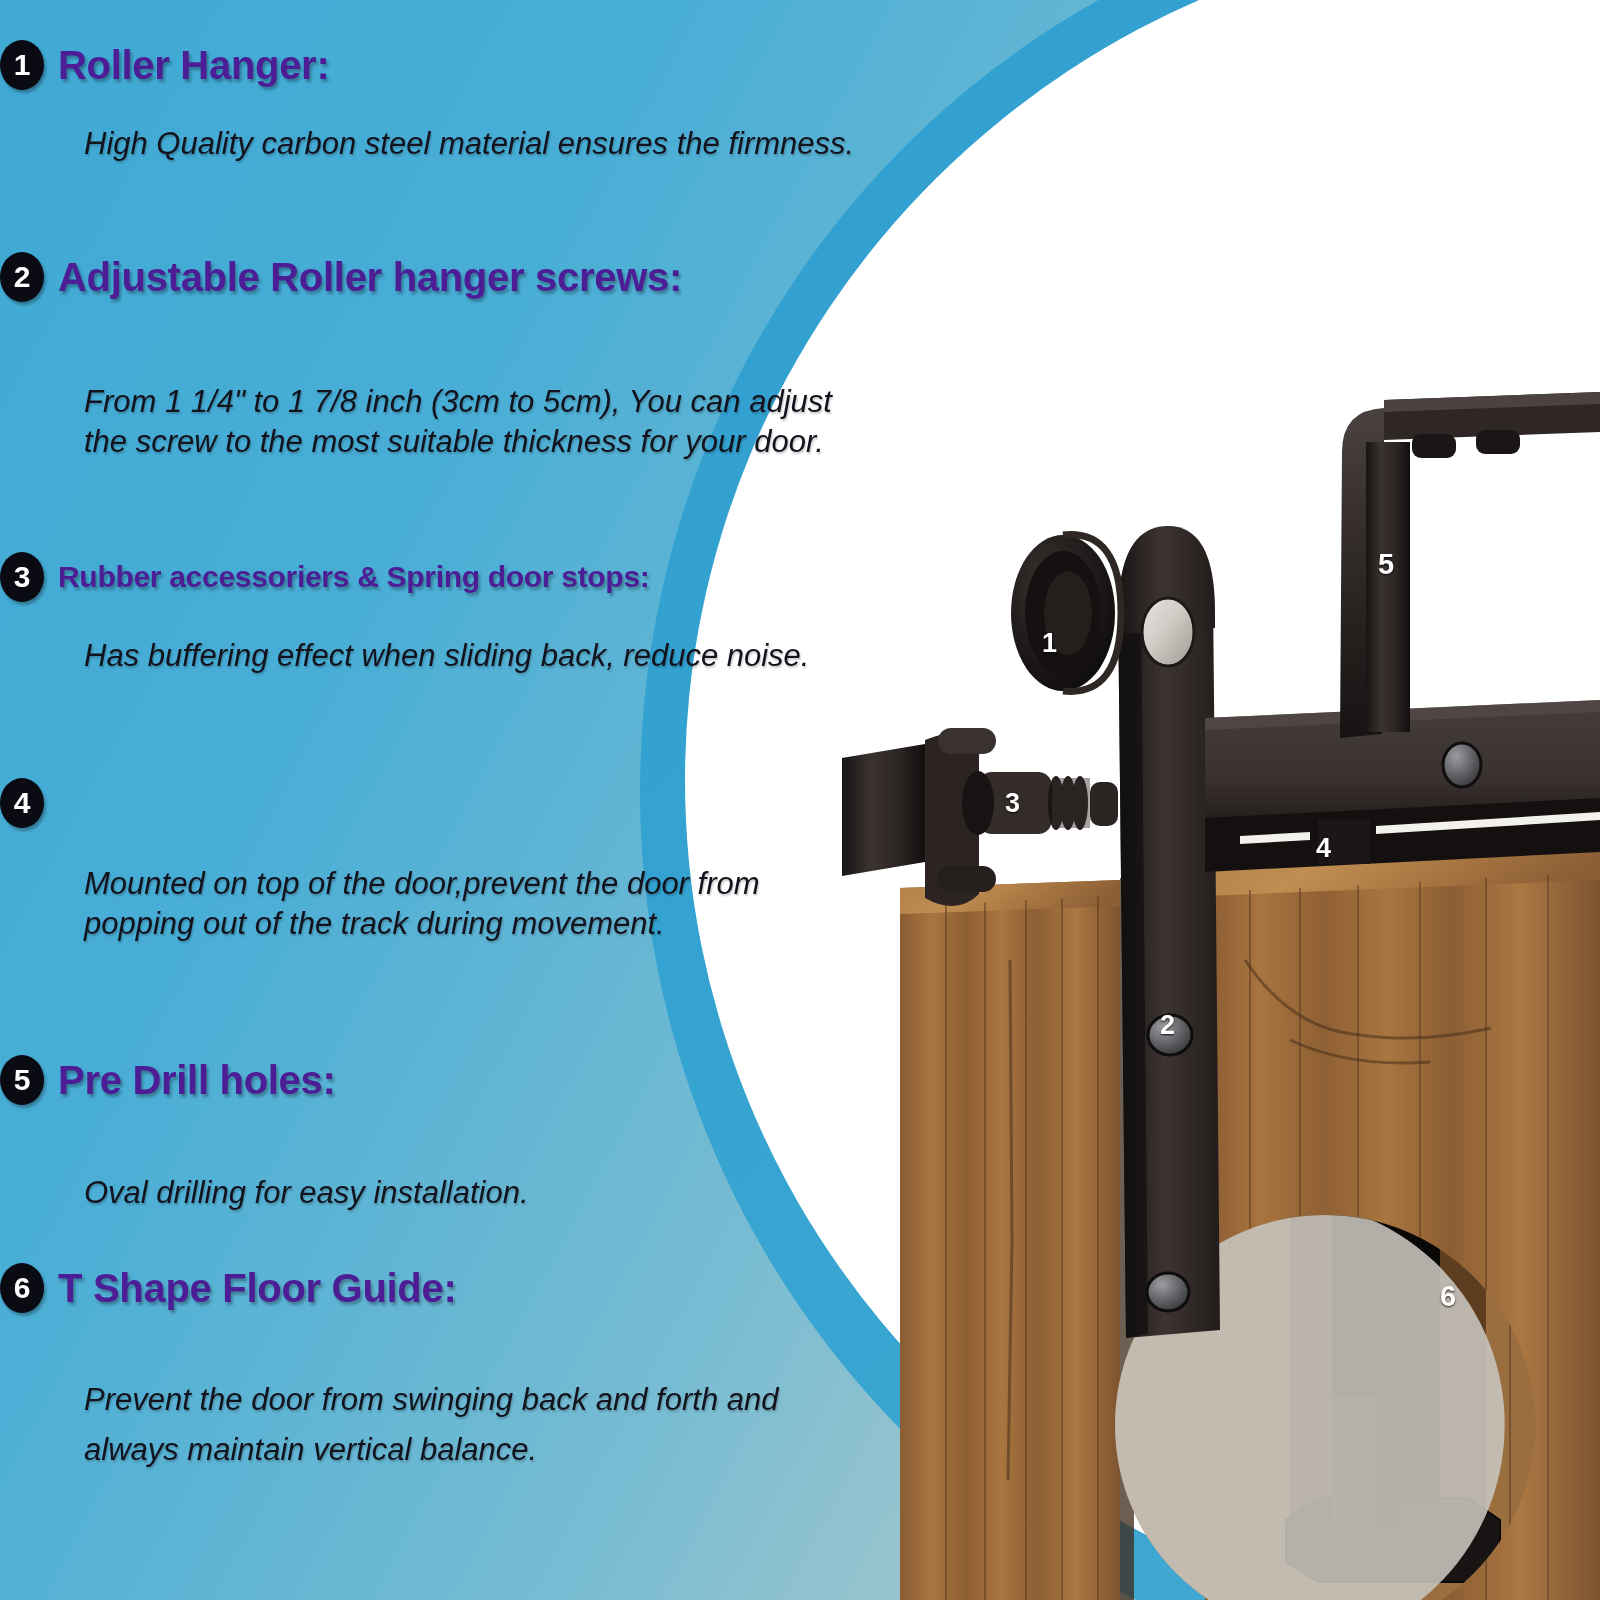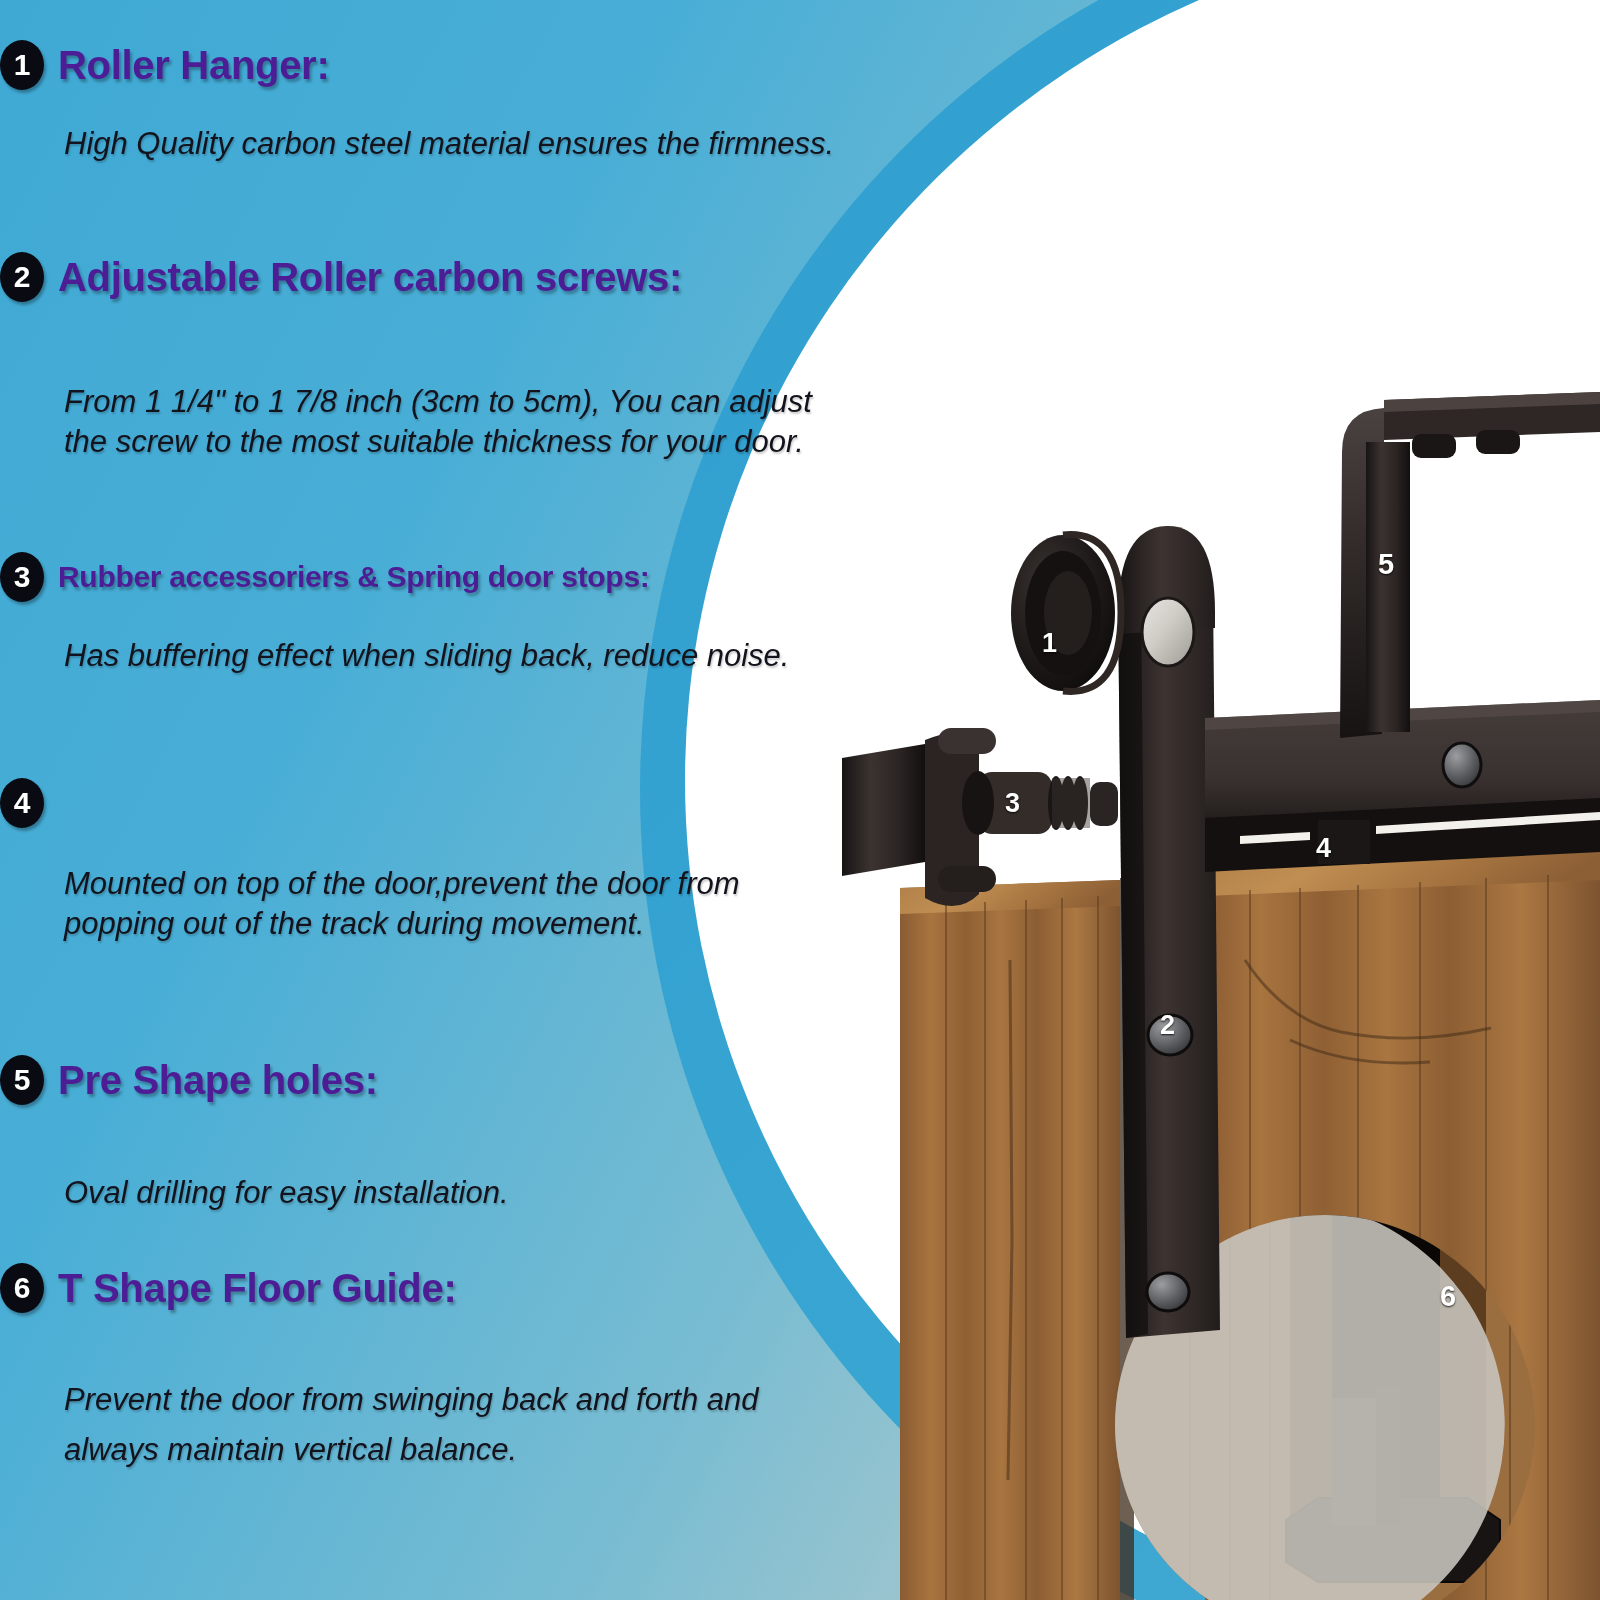--- a/index.html
+++ b/index.html
@@ -27,21 +27,21 @@
     font-size:30px;font-weight:bold;line-height:50px;text-align:center;
     font-family:"Liberation Sans","DejaVu Sans",sans-serif;
     box-shadow:2px 3px 3px rgba(0,0,0,.30);
   }
   .f-title{
     font-size:40px;font-weight:bold;color:#4c1d95;letter-spacing:-.3px;
     text-shadow:2px 3px 3px rgba(0,0,0,.30);white-space:nowrap;
   }
   .f-title.sm{font-size:30px;}
   .f-desc{
-    margin-top:34px;padding-left:64px;
+    margin-top:34px;padding-left:84px;
     font-size:31px;font-style:italic;color:#13131d;line-height:1.30;
     text-shadow:1px 2px 2px rgba(0,0,0,.22);
   }
   .f-desc.tight{line-height:1.28;}
   .f-desc.loose{line-height:1.62;}
   .callout{
     position:absolute;color:#ffffff;font-weight:bold;
     font-family:"Liberation Sans","DejaVu Sans",sans-serif;
     text-shadow:0 1px 2px rgba(0,0,0,.85);
   }
@@ -88,21 +88,21 @@
       <div class="f-head">
         <div class="bullet">1</div>
         <div class="f-title">Roller Hanger:</div>
       </div>
       <div class="f-desc">High Quality carbon steel material ensures the firmness.</div>
     </div>
 
     <div class="feature" style="top:252px;">
       <div class="f-head">
         <div class="bullet">2</div>
-        <div class="f-title">Adjustable Roller carbon screws:</div>
+        <div class="f-title">Adjustable Roller hanger screws:</div>
       </div>
       <div class="f-desc tight" style="margin-top:80px;white-space:pre-line;">From 1 1/4" to 1 7/8 inch (3cm to 5cm), You can adjust
 the screw  to the most suitable thickness for your door.</div>
     </div>
 
     <div class="feature" style="top:552px;">
       <div class="f-head">
         <div class="bullet">3</div>
         <div class="f-title sm">Rubber accessoriers &amp; Spring door stops:</div>
       </div>
@@ -113,21 +113,21 @@
       <div class="f-head">
         <div class="bullet">4</div>
       </div>
       <div class="f-desc tight" style="margin-top:36px;white-space:pre-line;">Mounted on top of the door,prevent the door from
 popping out of the track during movement.</div>
     </div>
 
     <div class="feature" style="top:1055px;">
       <div class="f-head">
         <div class="bullet">5</div>
-        <div class="f-title">Pre Shape holes:</div>
+        <div class="f-title">Pre Drill holes:</div>
       </div>
       <div class="f-desc" style="margin-top:68px;">Oval drilling for easy installation.</div>
     </div>
 
     <div class="feature" style="top:1263px;">
       <div class="f-head">
         <div class="bullet">6</div>
         <div class="f-title">T Shape Floor Guide:</div>
       </div>
       <div class="f-desc loose" style="margin-top:62px;white-space:pre-line;">Prevent the door from swinging back and forth and

